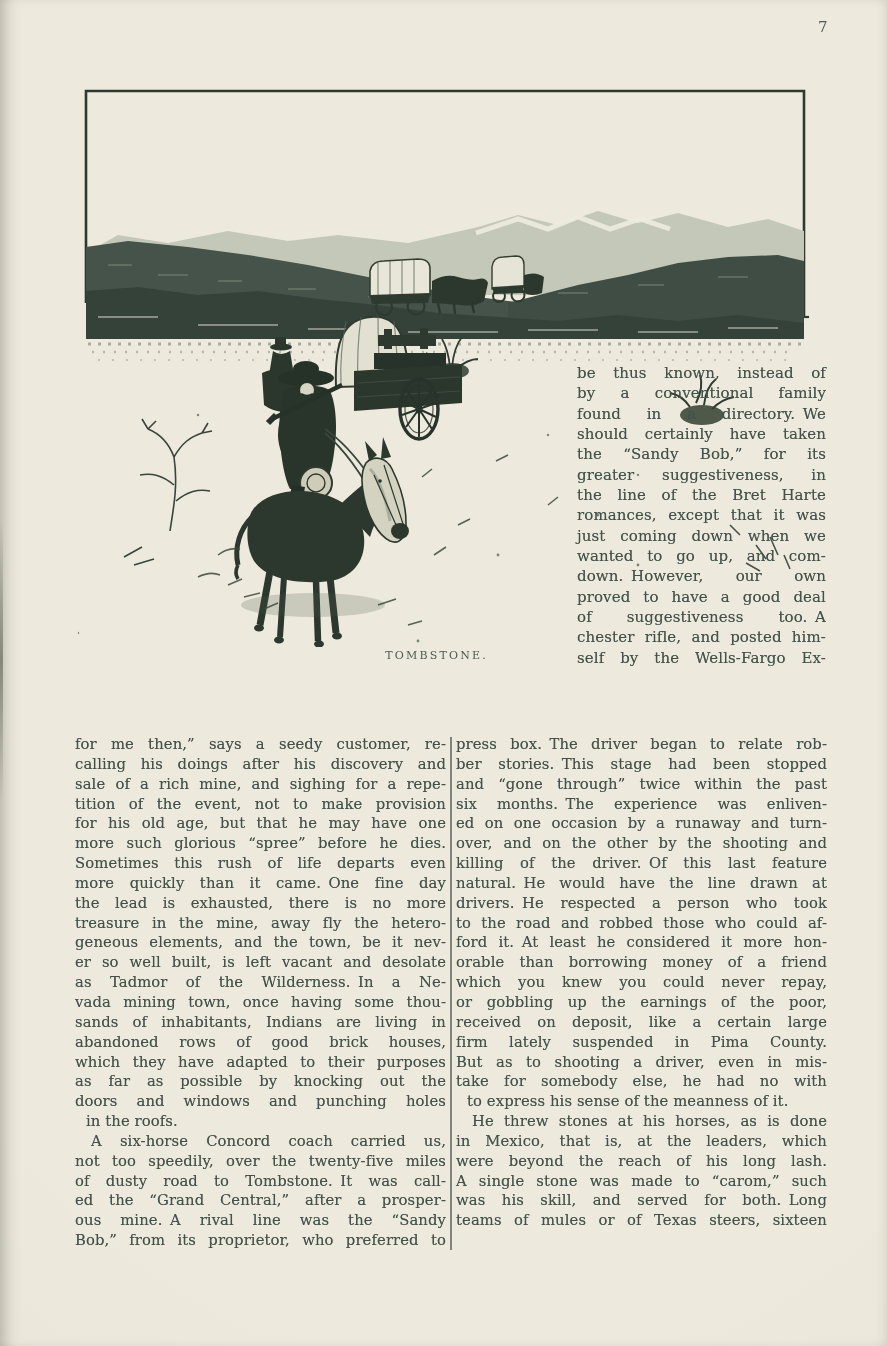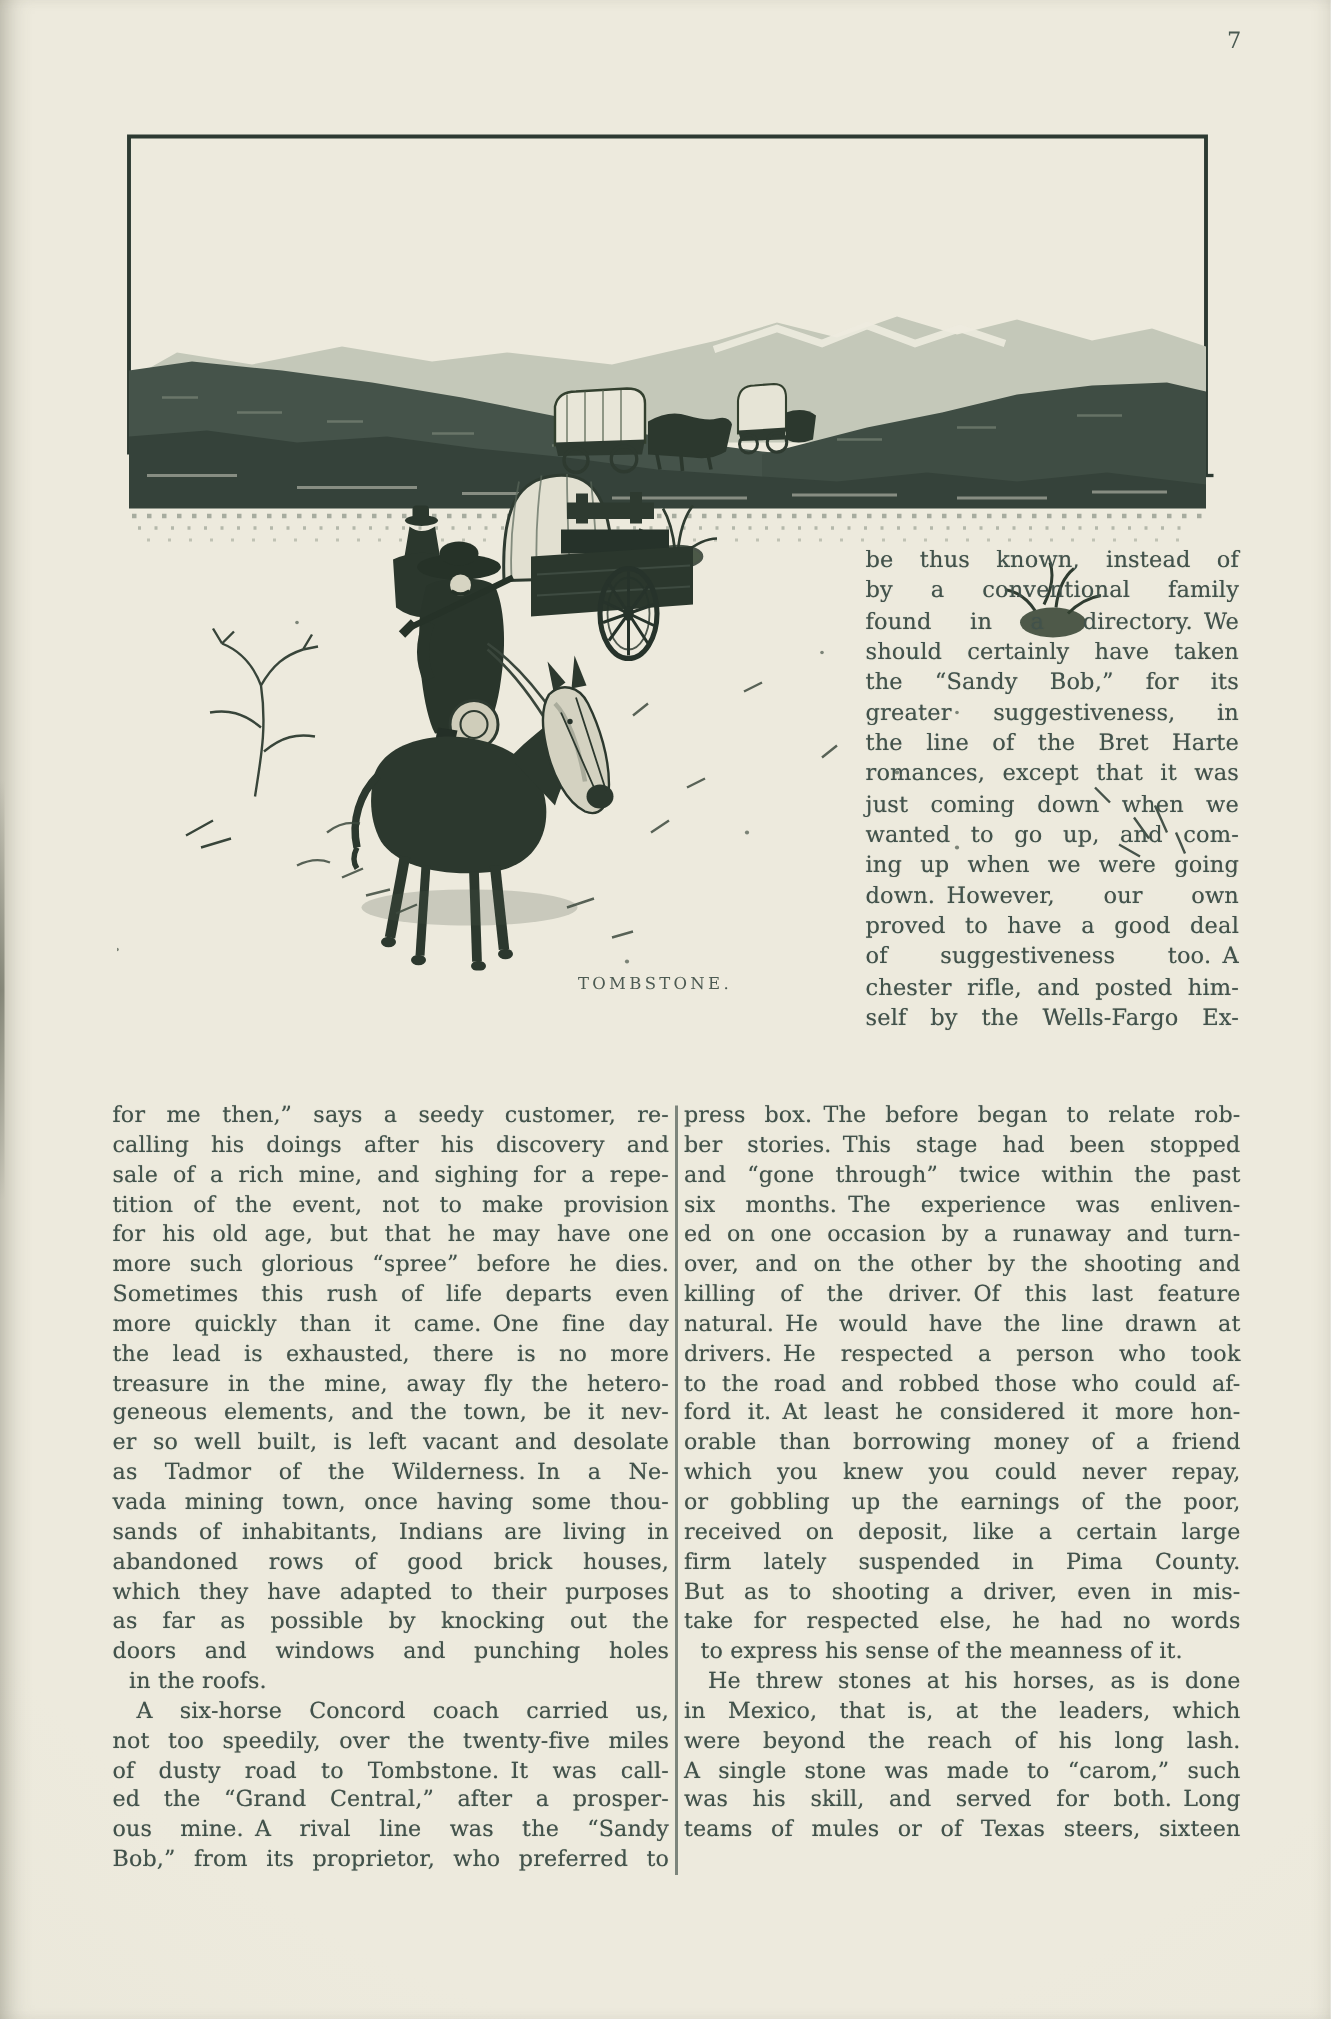--- a/index.html
+++ b/index.html
@@ -171,21 +171,20 @@
       <div class="tline">be thus known, instead of</div>
       <div class="tline">by a conventional family</div>
       <div class="tline">found in a directory. We</div>
       <div class="tline">should certainly have taken</div>
       <div class="tline">the “Sandy Bob,” for its</div>
       <div class="tline">greater suggestiveness, in</div>
       <div class="tline">the line of the Bret Harte</div>
       <div class="tline">romances, except that it was</div>
       <div class="tline">just coming down when we</div>
       <div class="tline">wanted to go up, and com-</div>
-      <div class="tline">ing up when we were going</div>
       <div class="tline">down. However, our own</div>
       <div class="tline">proved to have a good deal</div>
       <div class="tline">of suggestiveness too. A</div>
       <div class="tline">chester rifle, and posted him-</div>
       <div class="tline">self by the Wells-Fargo Ex-</div>
     </div>
 
   <div class="divider"></div>
 
   <div class="tcol col-left">
@@ -211,38 +210,38 @@
       <div class="tline flush">in the roofs.</div>
       <div class="tline indent">A six-horse Concord coach carried us,</div>
       <div class="tline">not too speedily, over the twenty-five miles</div>
       <div class="tline">of dusty road to Tombstone. It was call-</div>
       <div class="tline">ed the “Grand Central,” after a prosper-</div>
       <div class="tline">ous mine. A rival line was the “Sandy</div>
       <div class="tline">Bob,” from its proprietor, who preferred to</div>
     </div>
 
   <div class="tcol col-right">
-      <div class="tline">press box. The before began to relate rob-</div>
+      <div class="tline">press box. The driver began to relate rob-</div>
       <div class="tline">ber stories. This stage had been stopped</div>
       <div class="tline">and “gone through” twice within the past</div>
       <div class="tline">six months. The experience was enliven-</div>
       <div class="tline">ed on one occasion by a runaway and turn-</div>
       <div class="tline">over, and on the other by the shooting and</div>
       <div class="tline">killing of the driver. Of this last feature</div>
       <div class="tline">natural. He would have the line drawn at</div>
       <div class="tline">drivers. He respected a person who took</div>
       <div class="tline">to the road and robbed those who could af-</div>
       <div class="tline">ford it. At least he considered it more hon-</div>
       <div class="tline">orable than borrowing money of a friend</div>
       <div class="tline">which you knew you could never repay,</div>
       <div class="tline">or gobbling up the earnings of the poor,</div>
       <div class="tline">received on deposit, like a certain large</div>
       <div class="tline">firm lately suspended in Pima County.</div>
       <div class="tline">But as to shooting a driver, even in mis-</div>
-      <div class="tline">take for respected else, he had no words</div>
+      <div class="tline">take for somebody else, he had no with</div>
       <div class="tline flush">to express his sense of the meanness of it.</div>
       <div class="tline indent">He threw stones at his horses, as is done</div>
       <div class="tline">in Mexico, that is, at the leaders, which</div>
       <div class="tline">were beyond the reach of his long lash.</div>
       <div class="tline">A single stone was made to “carom,” such</div>
       <div class="tline">was his skill, and served for both. Long</div>
       <div class="tline">teams of mules or of Texas steers, sixteen</div>
     </div>
 
 </div>

